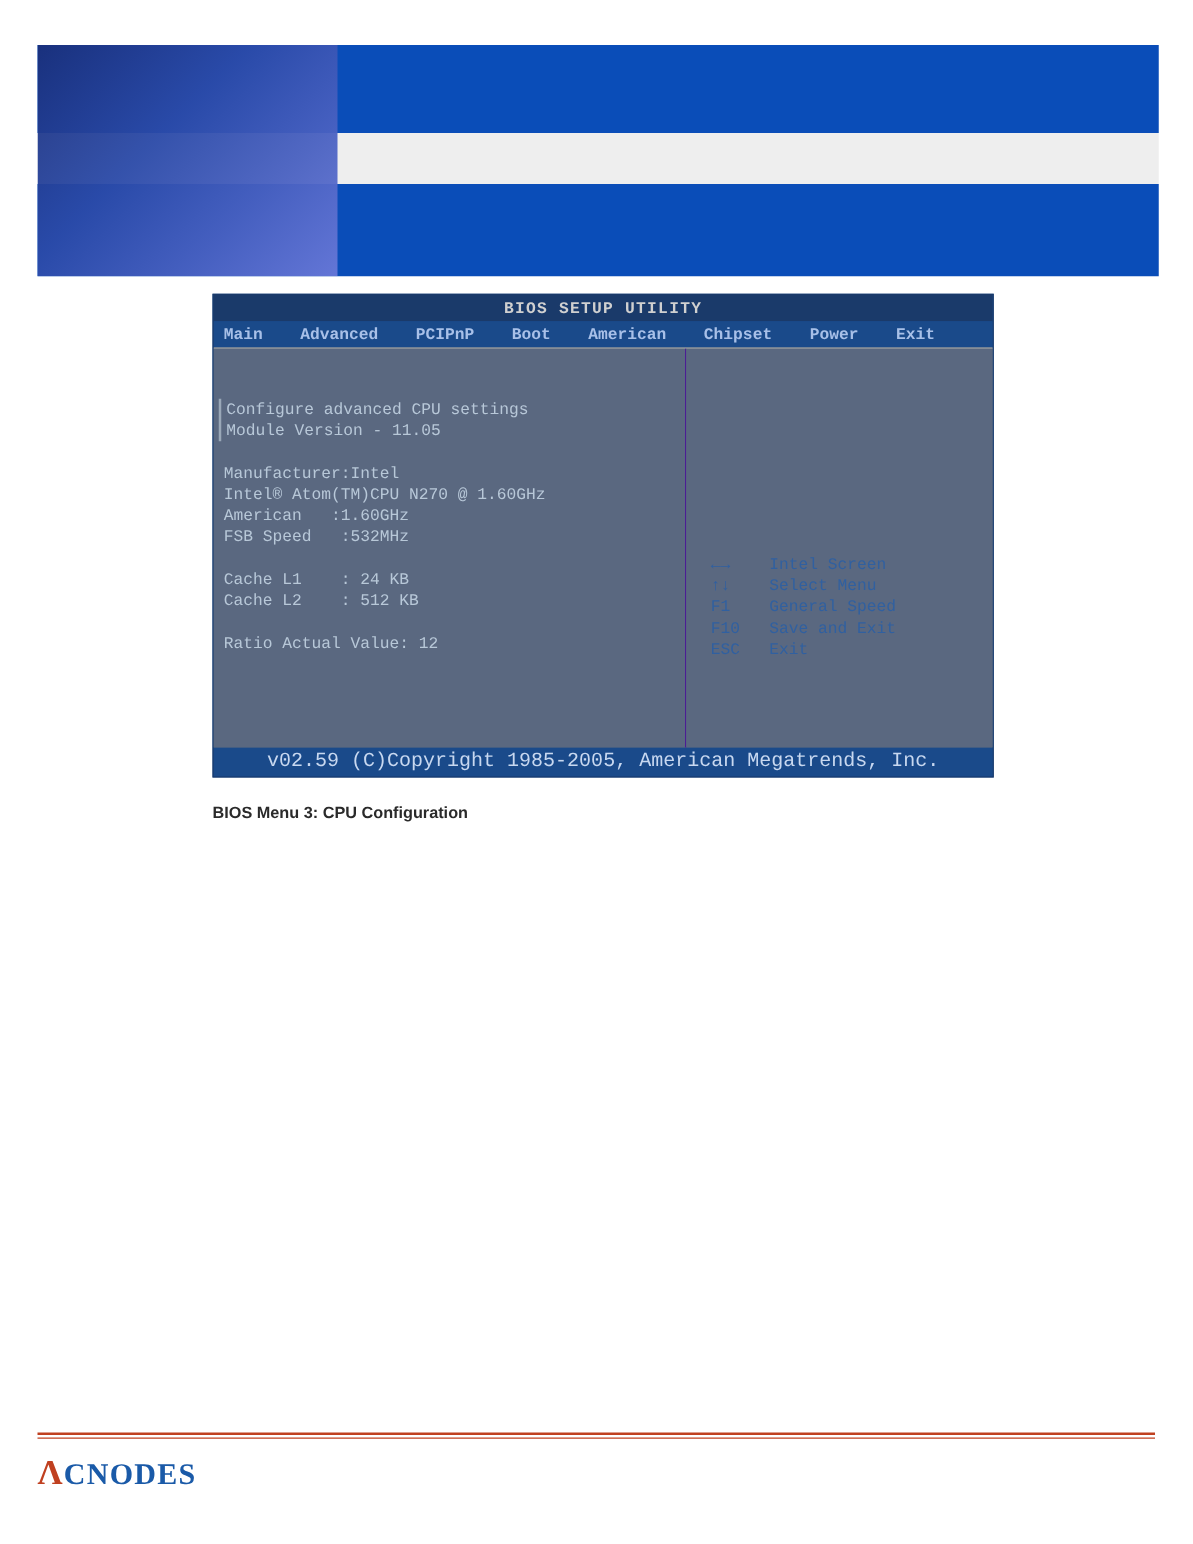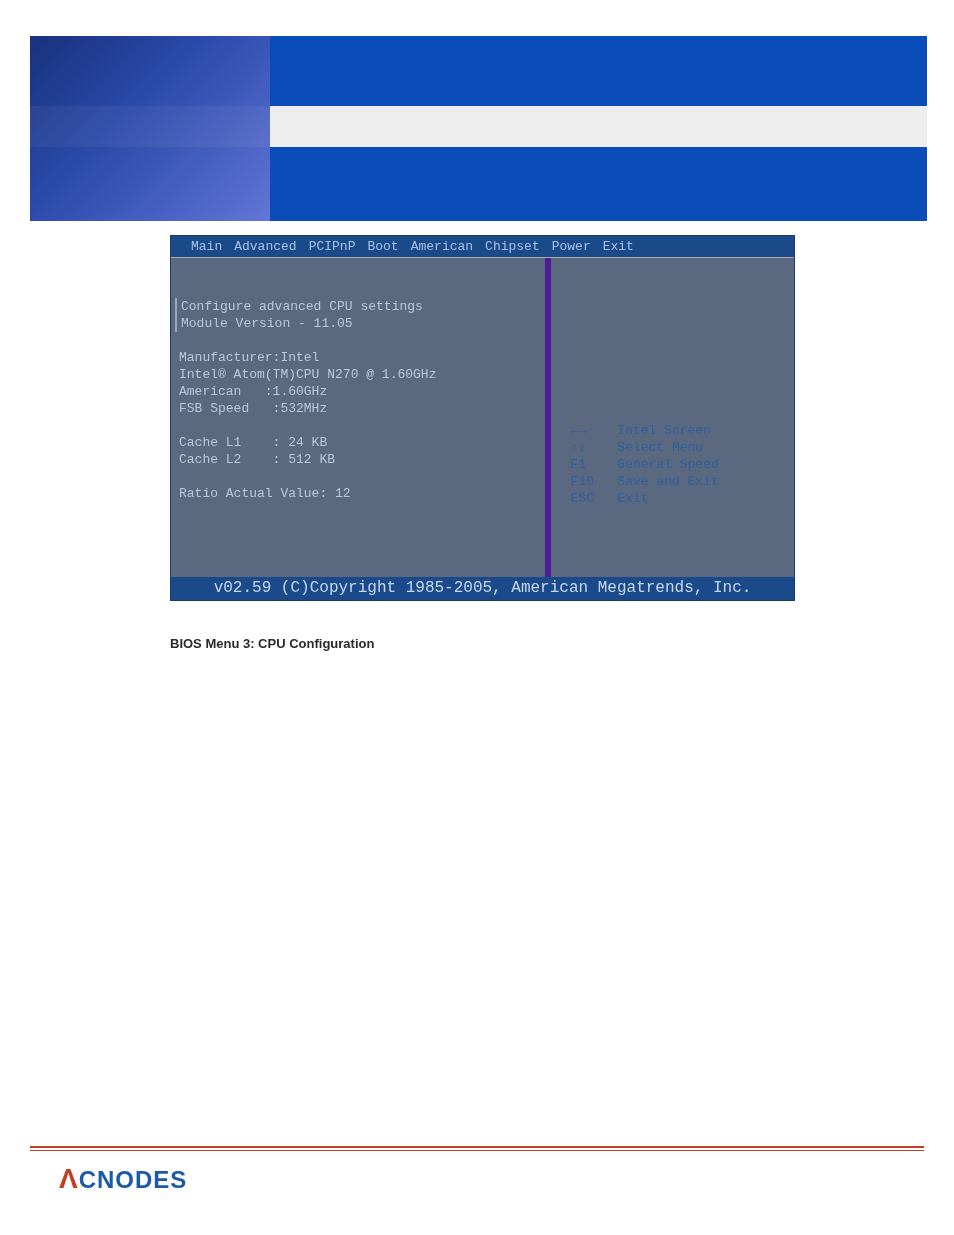--- a/index.html
+++ b/index.html
@@ -41,37 +41,37 @@
       color: #d0d0d0;
       text-align: center;
       padding: 2px 0;
       font-weight: bold;
       letter-spacing: 1px;
     }
     .bios-menu {
       display: flex;
       background: #1a4a8a;
       color: #c8d8f0;
-      padding: 2px 20px;
-      gap: 12px;
-      font-weight: normal;
+      padding: 2px 8px;
+      gap: 30px;
+      font-weight: bold;
     }
     .bios-menu span { color: #a8c0e8; }
     .bios-body {
       display: flex;
       background: #5a6a7a;
       min-height: 320px;
       border-top: 1px solid #aaa;
     }
     .bios-left {
       flex: 1.6;
       background: #5a6880;
       color: #b8c8d8;
       padding: 6px 8px;
-      border-right: 6px solid #4c1d95;
+      border-right: 1px solid #4c1d95;
       white-space: pre;
     }
     .bios-right {
       flex: 1;
       background: #5a6880;
       color: #2860b0;
       padding: 6px 10px;
       position: relative;
       white-space: pre;
     }
@@ -87,53 +87,53 @@
       margin-left: -4px;
     }
     .bios-footer {
       background: #1a4a8a;
       color: #c8d8f0;
       text-align: center;
       padding: 3px 0;
       font-size: 16px;
     }
     .caption {
-      margin: 35px 0 0 170px;
+      margin: 20px 0 0 170px;
       font-family: Arial, sans-serif;
       font-size: 13px;
       font-weight: bold;
       color: #2a2a2a;
     }
     .page-footer {
       position: absolute;
       bottom: 40px;
       left: 30px;
       right: 30px;
     }
     .footer-line1 { height: 2px; background: #c04020; margin-bottom: 2px; }
     .footer-line2 { height: 1px; background: #c04020; }
     .logo {
       margin-top: 12px;
-      font-family: Liberation Sans, sans-serif;
+      font-family: Liberation Serif, serif;
       font-size: 24px;
       font-weight: bold;
       color: #1a5aa8;
       letter-spacing: 1px;
-      margin-left: 29px;
     }
     .logo-a { color: #c04020; font-size: 28px; }
   </style>
 </head>
 <body>
 
 <div class="header-banner">
   <div class="header-circuit"></div>
 </div>
 
 <div class="bios-window">
+  <div class="bios-title">BIOS SETUP UTILITY</div>
   <div class="bios-menu">
     <span>Main</span>
     <span>Advanced</span>
     <span>PCIPnP</span>
     <span>Boot</span>
     <span>American</span>
     <span>Chipset</span>
     <span>Power</span>
     <span>Exit</span>
   </div>

